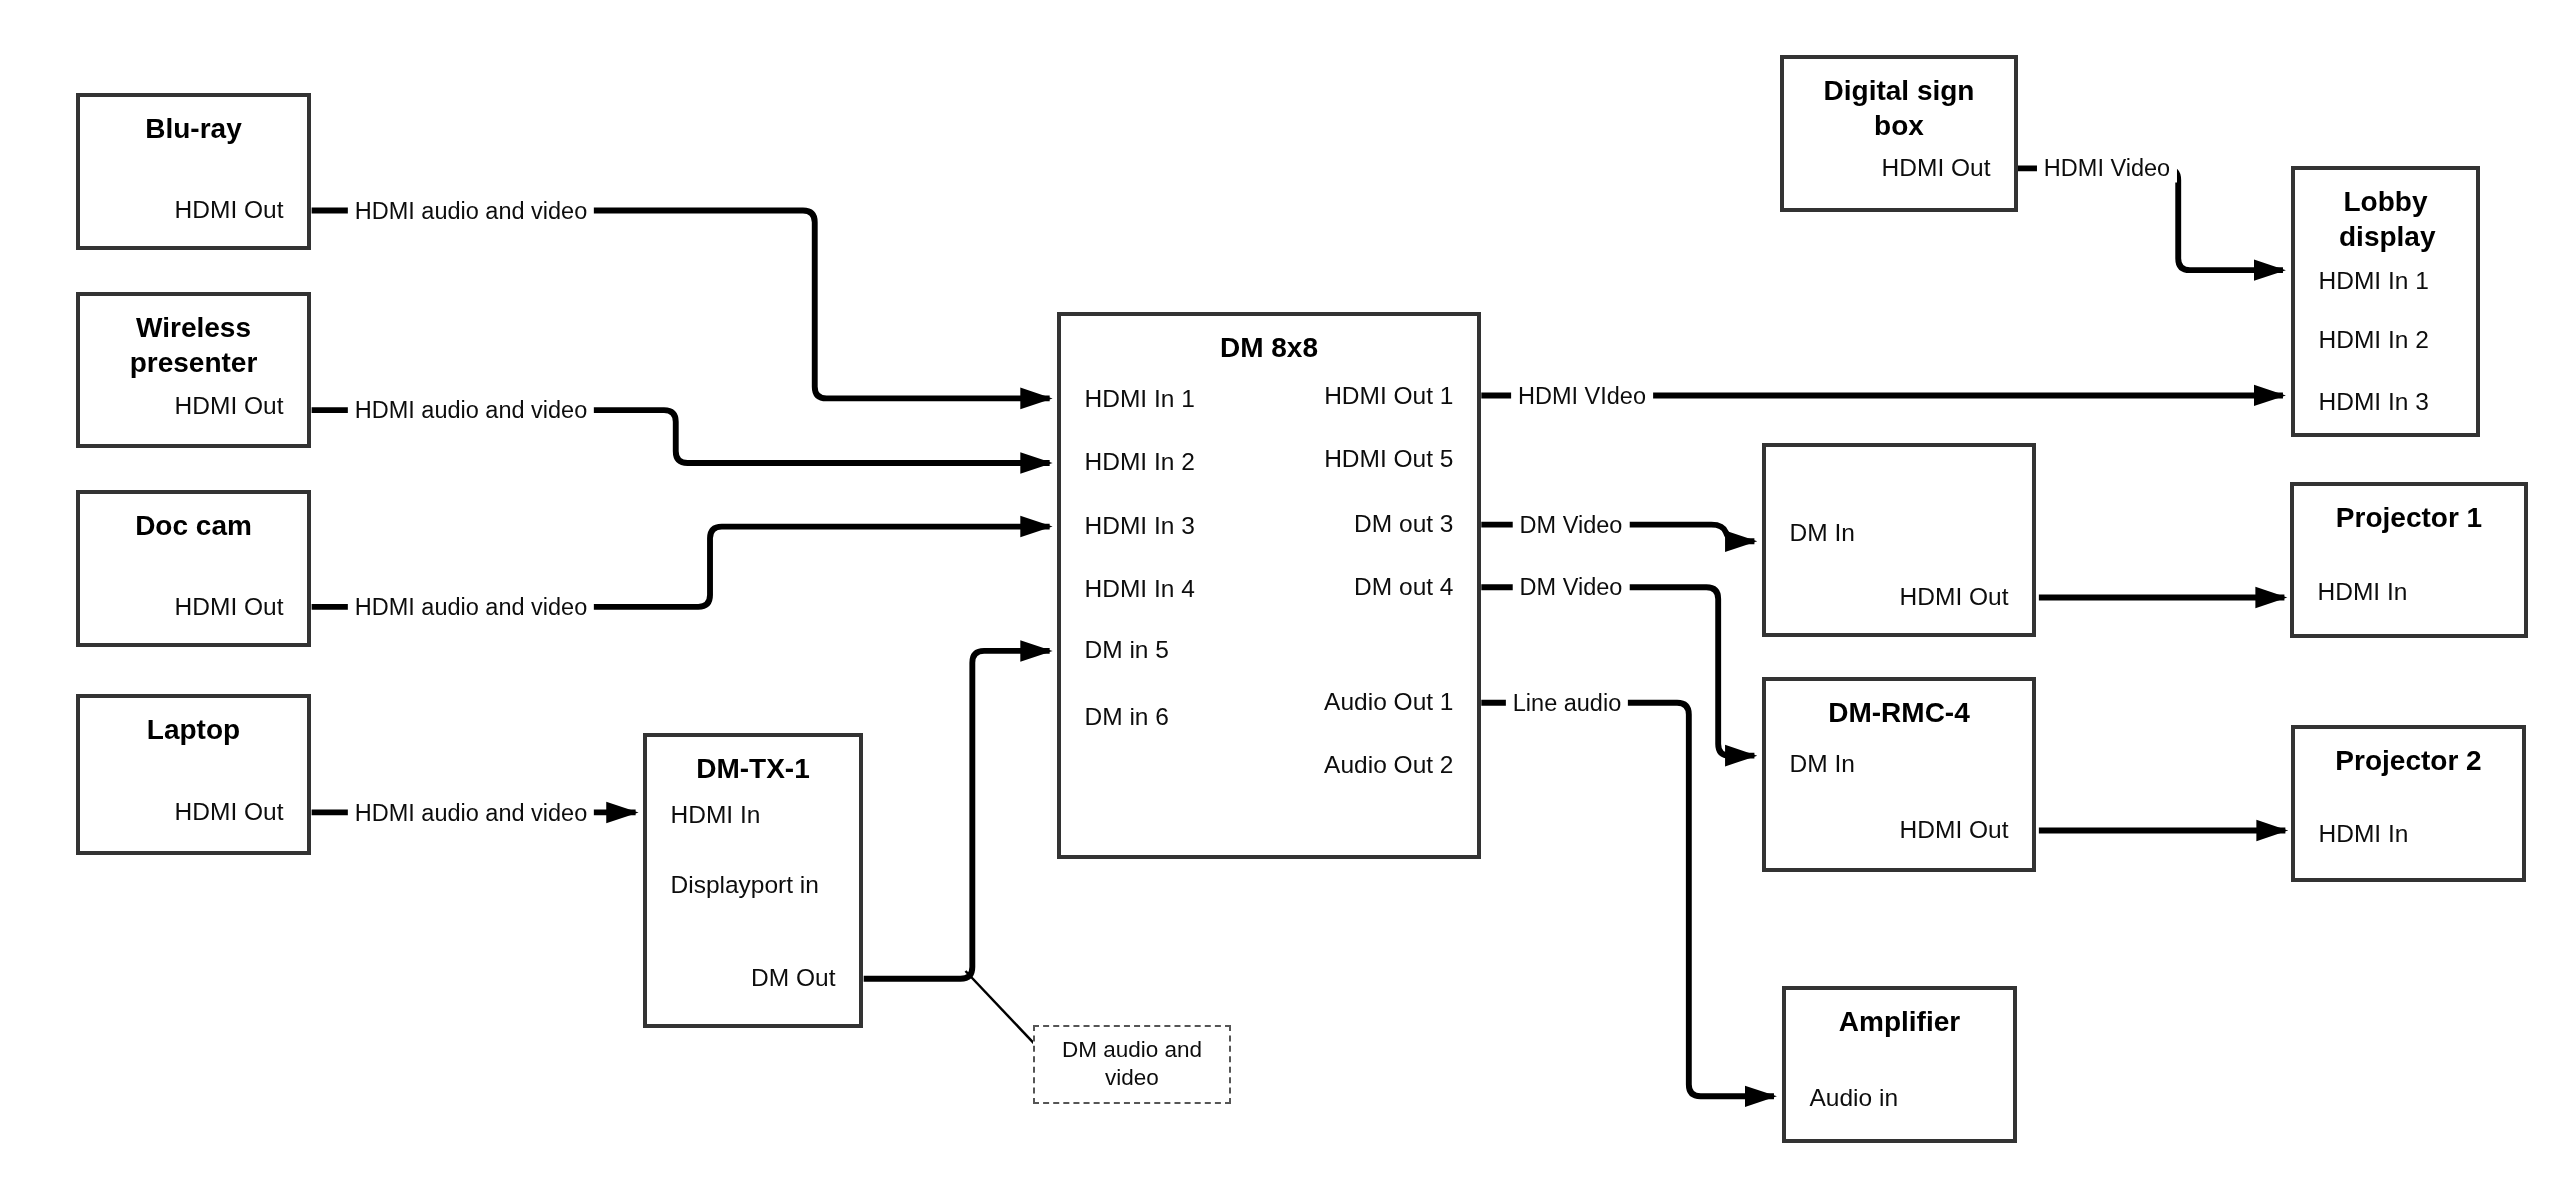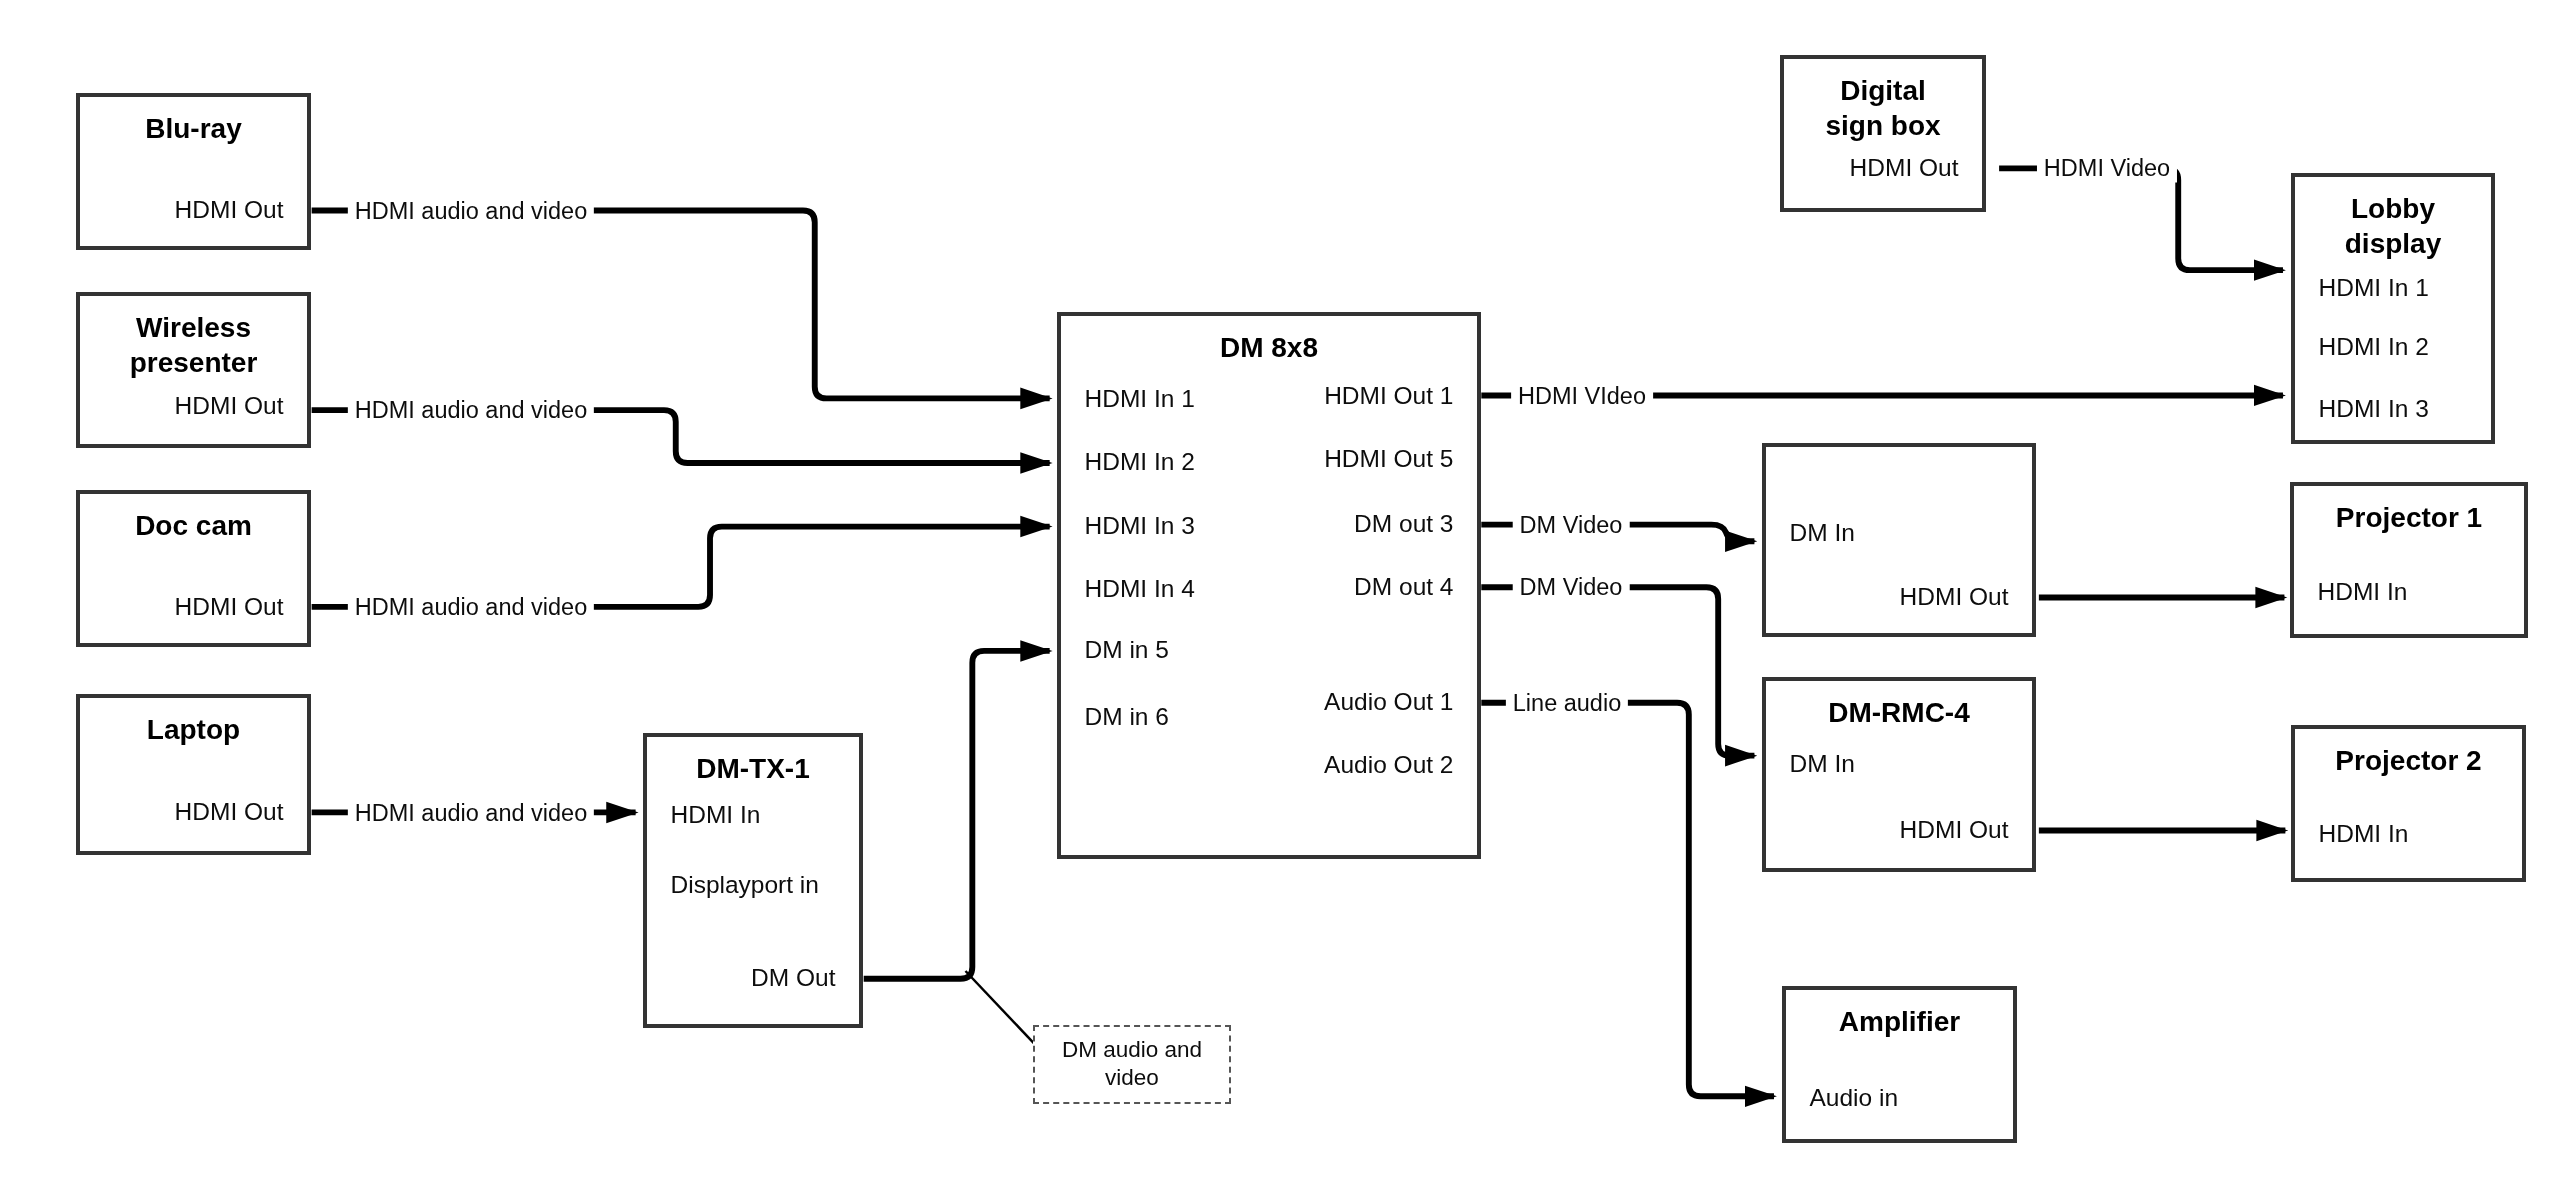--- a/index.html
+++ b/index.html
@@ -82,26 +82,26 @@
     <div class="port l" style="top:319px">DM in 5</div>
     <div class="port l" style="top:386px">DM in 6</div>
     <div class="port r" style="top:65px">HDMI Out 1</div>
     <div class="port r" style="top:128px">HDMI Out 5</div>
     <div class="port r" style="top:193px">DM out 3</div>
     <div class="port r" style="top:256px">DM out 4</div>
     <div class="port r" style="top:371px">Audio Out 1</div>
     <div class="port r" style="top:434px">Audio Out 2</div>
   </div>
 
-  <div class="node signbox" style="left:1780px;top:55px;width:206px;height:157px">
+  <div class="node signbox" style="left:1780px;top:55px;width:238px;height:157px">
     <div class="title">Digital sign box</div>
     <div class="port r" style="top:94px">HDMI Out</div>
   </div>
 
-  <div class="node lobby" style="left:2291px;top:173px;width:204px;height:271px">
+  <div class="node lobby" style="left:2291px;top:166px;width:189px;height:271px">
     <div class="title">Lobby display</div>
     <div class="port l" style="top:96px">HDMI In 1</div>
     <div class="port l" style="top:155px">HDMI In 2</div>
     <div class="port l" style="top:217px">HDMI In 3</div>
   </div>
 
   <div class="node" style="left:1762px;top:443px;width:274px;height:194px">
     <div class="port l" style="top:71px">DM In</div>
     <div class="port r" style="top:135px">HDMI Out</div>
   </div>

